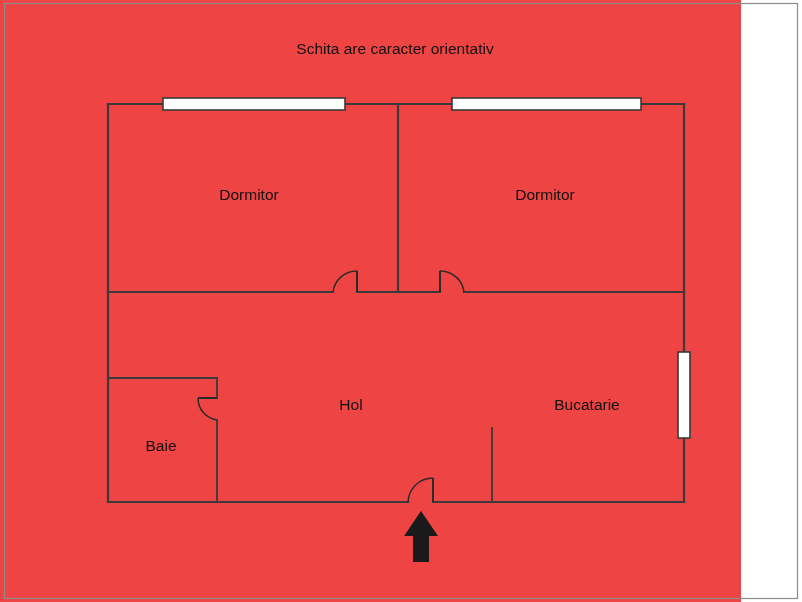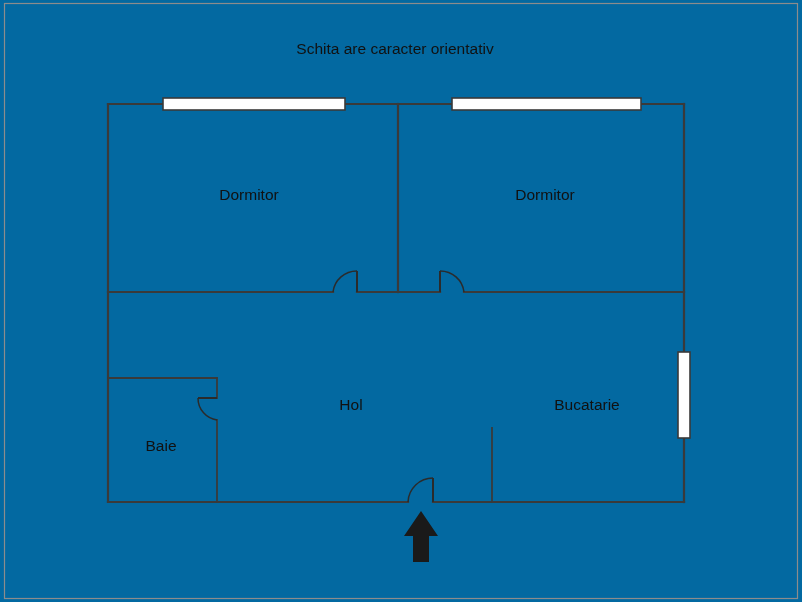--- a/index.html
+++ b/index.html
@@ -8,23 +8,23 @@
     background: #ffffff;
   }
   body {
     width: 802px;
     height: 602px;
     font-family: "Liberation Sans", sans-serif;
     overflow: hidden;
   }
   #plan-root {
     position: relative;
-    width: 802px;
+    width: 741px;
     height: 602px;
-    background: #0369a1;
+    background: #ef4444;
   }
   #floorplan-svg {
     display: block;
     width: 802px;
     height: 602px;
   }
   .page-border {
     fill: none;
     stroke: #8c8c8c;
     stroke-width: 1.2;

